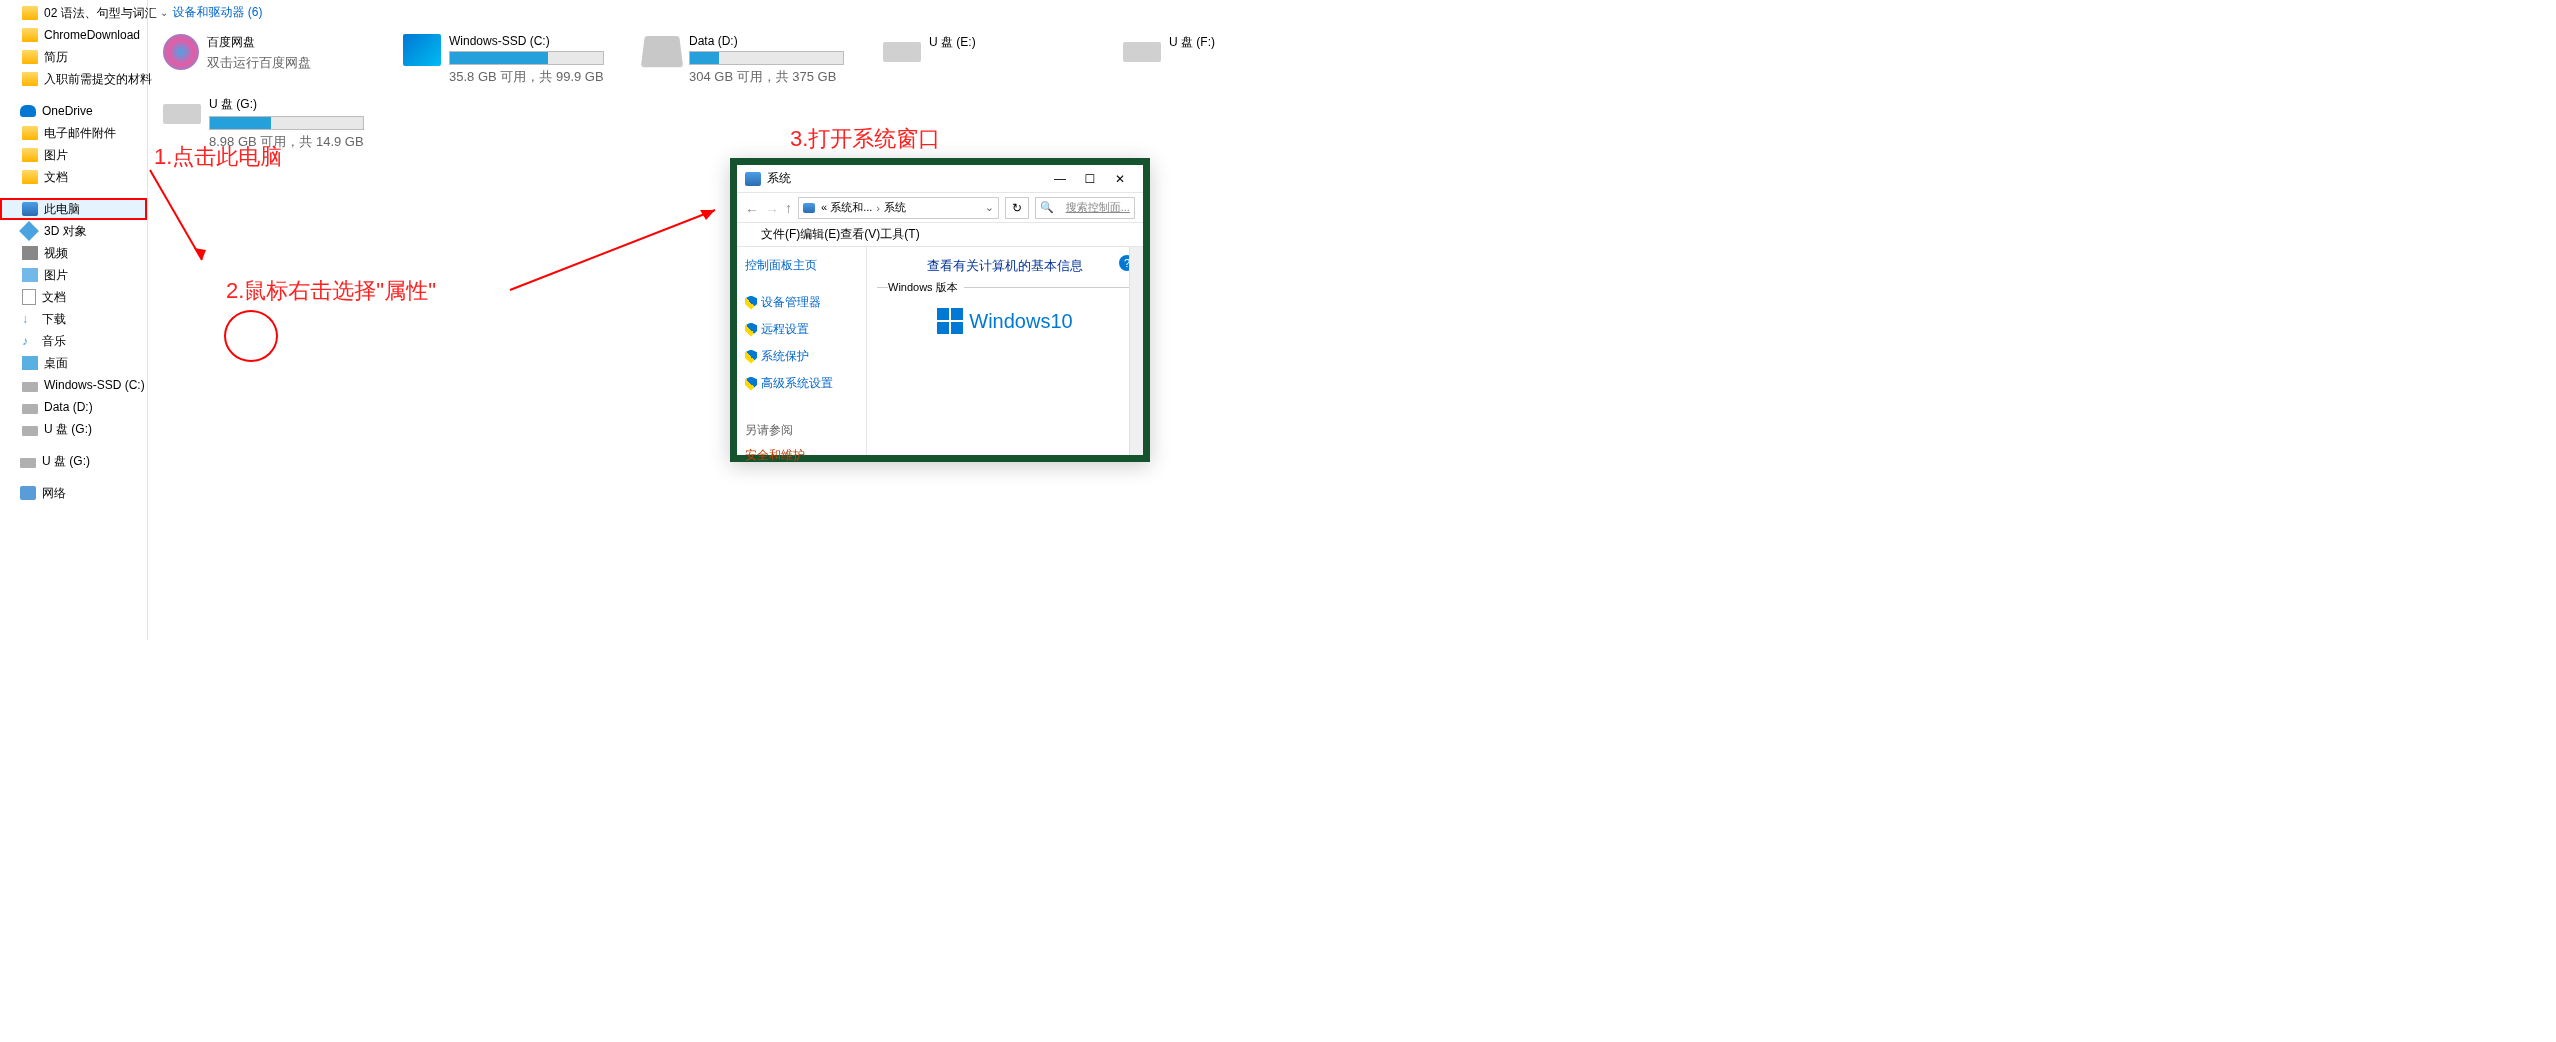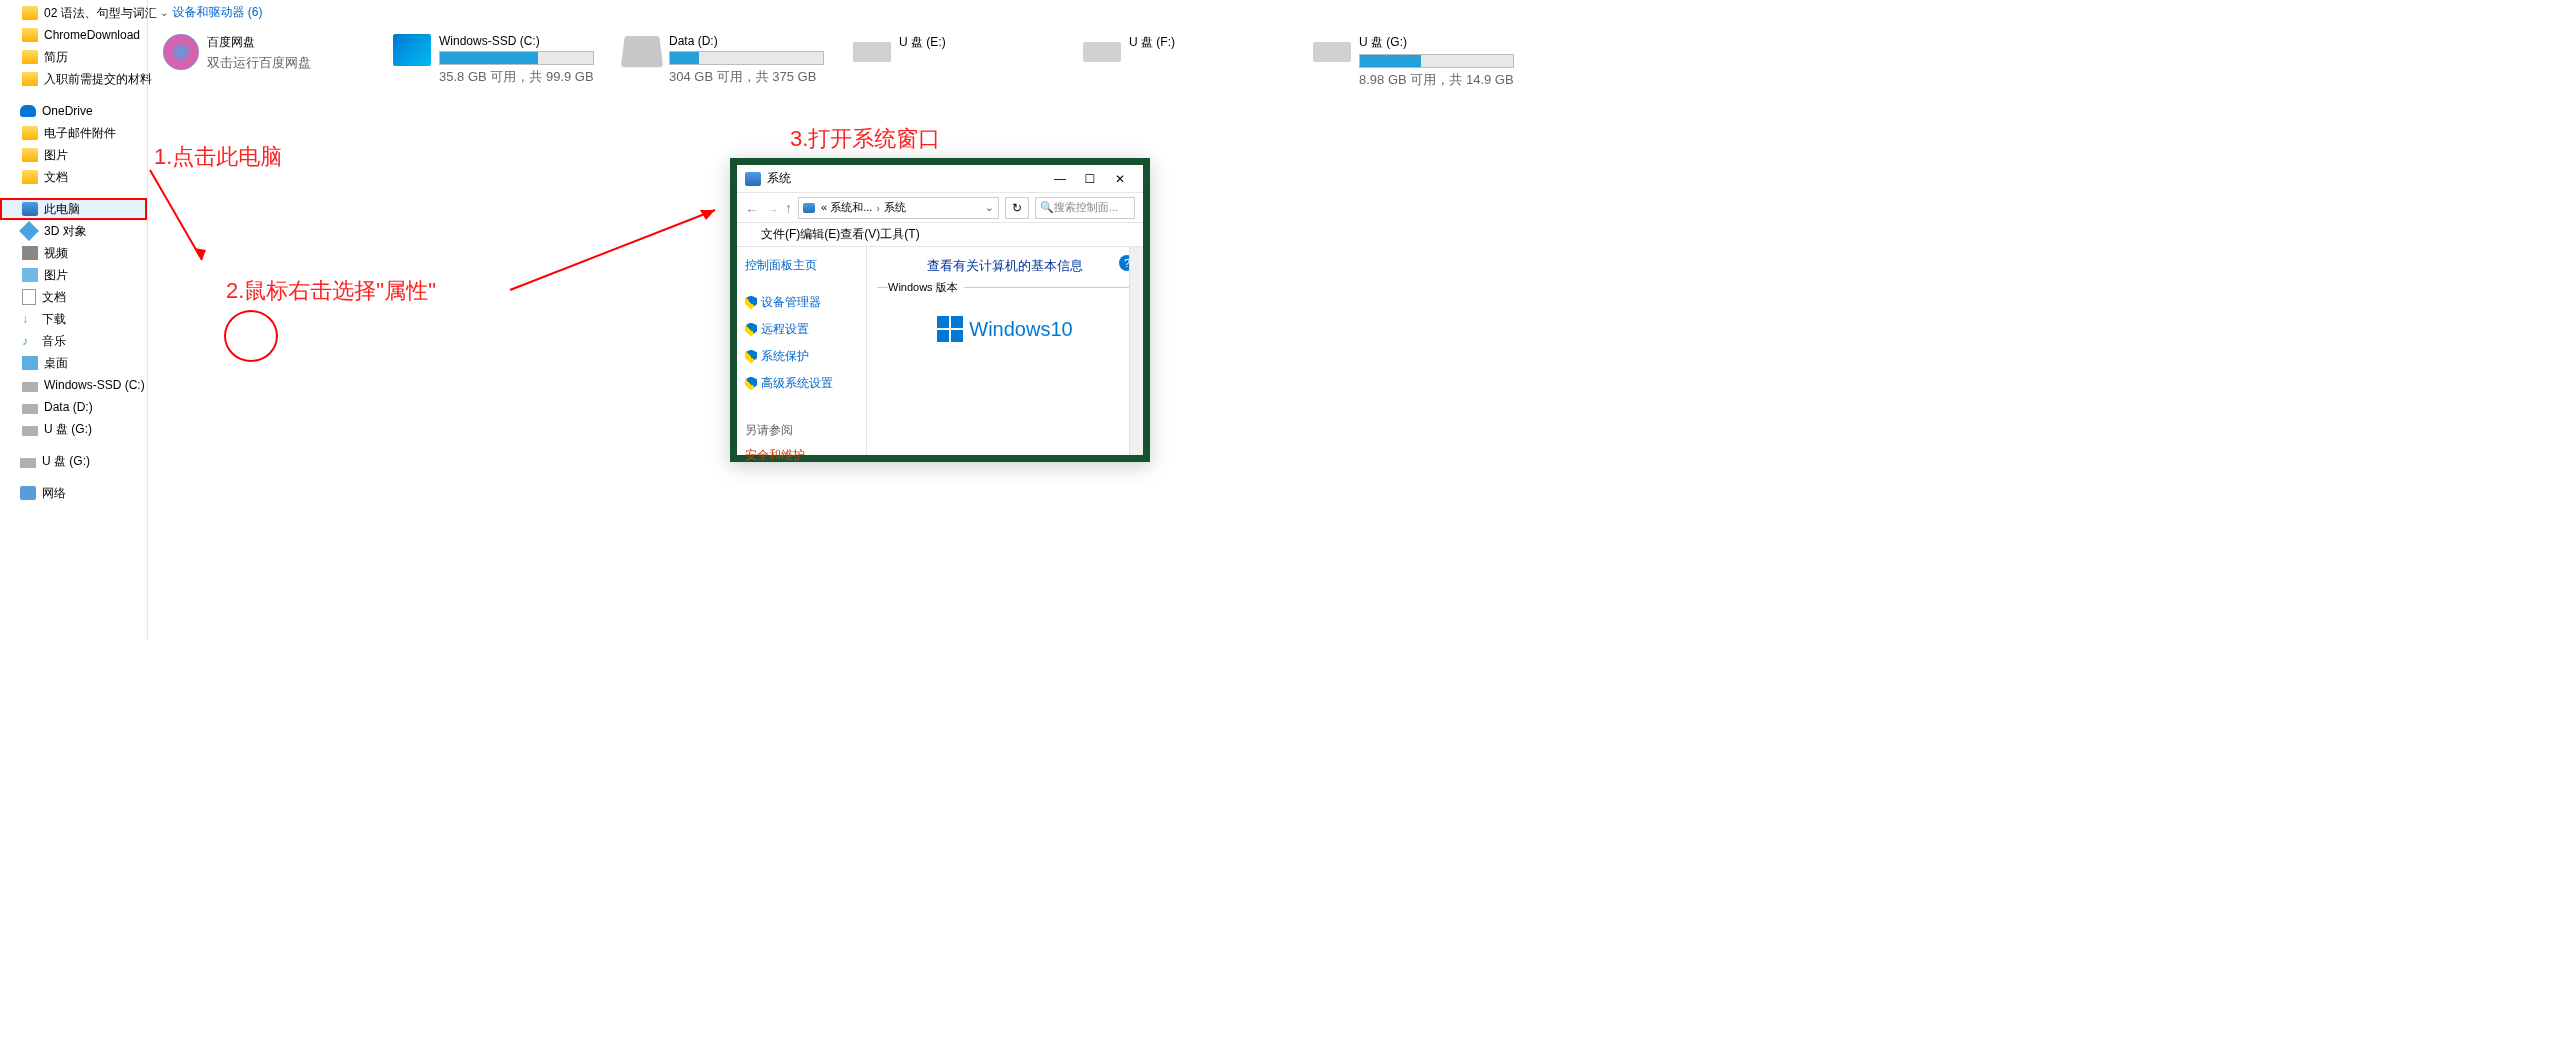--- a/index.html
+++ b/index.html
@@ -23,21 +23,21 @@
     .music-icon { width: 14px; height: 14px; margin-right: 6px; flex-shrink: 0; }
     .music-icon::after { content: "♪"; color: #3a9bd8; }
     .desk-icon { width: 16px; height: 14px; background: #5ab0e0; margin-right: 6px; flex-shrink: 0; }
     .net-icon { width: 16px; height: 14px; background: #5a9cd8; margin-right: 6px; border-radius: 2px; flex-shrink: 0; }
     .spacer { height: 10px; }
 
     .main { position: absolute; left: 158px; top: 0; right: 0; }
     .section-header { display: flex; align-items: center; height: 24px; color: #0066cc; font-size: 12px; padding-left: 2px; }
     .chev { margin-right: 4px; font-size: 10px; color: #555; }
     
-    .drives { display: flex; padding: 10px 0 0 5px; flex-wrap: wrap; }
+    .drives { display: flex; gap: 10px; padding: 10px 0 0 5px; flex-wrap: wrap; }
     .drive-item { display: flex; width: 230px; align-items: flex-start; }
     .drive-big-icon { width: 42px; height: 42px; margin-right: 8px; flex-shrink: 0; display: flex; align-items: center; justify-content: center; }
     .drive-big-icon.baidu { background: radial-gradient(circle, #4aa3e8 0%, #e85aa3 50%, #4aa3e8 100%); border-radius: 50%; width: 36px; height: 36px; }
     .drive-big-icon.win { background: linear-gradient(135deg, #0078d4 0%, #00bcf2 100%); width: 38px; height: 32px; border-radius: 2px; }
     .drive-big-icon.hdd { background: #c8c8c8; width: 38px; height: 32px; border-radius: 3px; transform: perspective(40px) rotateX(15deg); }
     .drive-big-icon.usb { background: #d0d0d0; width: 38px; height: 20px; border-radius: 2px; margin-top: 8px; }
     .drive-info { flex: 1; }
     .drive-name { font-size: 12px; margin-bottom: 3px; }
     .drive-sub { font-size: 13px; color: #666; }
     .drive-bar { width: 155px; height: 14px; border: 1px solid #bcbcbc; background: #e8e8e8; margin-bottom: 3px; position: relative; }
@@ -64,21 +64,21 @@
     .syswin-menu { height: 24px; display: flex; align-items: center; padding: 0 24px; border-bottom: 1px solid #e5e5e5; font-size: 12px; }
     .syswin-body { display: flex; height: calc(100% - 82px); }
     .syswin-side { width: 130px; padding: 10px 8px; border-right: 1px solid #e5e5e5; font-size: 12px; }
     .side-link { color: #0066cc; margin-bottom: 10px; cursor: pointer; display: flex; align-items: center; }
     .shield { width: 12px; height: 14px; margin-right: 4px; background: linear-gradient(45deg, #ffd700 50%, #0078d4 50%); clip-path: polygon(50% 0, 100% 20%, 100% 60%, 50% 100%, 0 60%, 0 20%); flex-shrink: 0; }
     .side-gray { color: #666; margin-bottom: 8px; }
     .syswin-content { flex: 1; padding: 10px; position: relative; }
     .sys-heading { color: #003399; font-size: 13px; text-align: center; margin-bottom: 12px; }
     .win-section { border-top: 1px solid #ccc; padding-top: 8px; position: relative; }
     .win-section-label { position: absolute; top: -8px; left: 11px; background: #fff; padding-right: 6px; font-size: 11px; }
-    .win10-logo { display: flex; align-items: center; justify-content: center; margin-top: 20px; gap: 6px; }
+    .win10-logo { display: flex; align-items: center; justify-content: center; margin-top: 12px; gap: 6px; }
     .win10-sq { display: grid; grid-template-columns: 12px 12px; gap: 2px; }
     .win10-sq span { background: #0078d4; width: 12px; height: 12px; }
     .win10-text { color: #0078d4; font-size: 20px; }
     .help-icon { position: absolute; right: 8px; top: 8px; width: 16px; height: 16px; background: #0078d4; color: #fff; border-radius: 50%; font-size: 11px; text-align: center; line-height: 16px; }
     .scrollbar-v { position: absolute; right: 0; top: 0; bottom: 0; width: 14px; background: #f0f0f0; border-left: 1px solid #e0e0e0; }
   </style>
 </head>
 <body>
 
 <div class="sidebar">
@@ -263,21 +263,21 @@
     <div class="addr-bar">
       <span class="pc-icon" style="width:12px;height:10px;"></span>
       <span>« 系统和...</span>
       <span class="addr-sep">›</span>
       <span>系统</span>
       <span style="margin-left:auto;color:#666;">⌄</span>
     </div>
     <div class="refresh-btn">↻</div>
     <div class="search-box">
       <span>🔍</span>
-      <span style="margin-left:0;">搜索控制面...</span>
+      <span style="margin-left:12px;text-decoration:underline;">搜索控制面...</span>
     </div>
   </div>
   <div class="syswin-menu">
     <span class="menu-item">文件(F)</span>
     <span class="menu-item">编辑(E)</span>
     <span class="menu-item">查看(V)</span>
     <span class="menu-item">工具(T)</span>
   </div>
   <div class="syswin-body">
     <div class="syswin-side">

